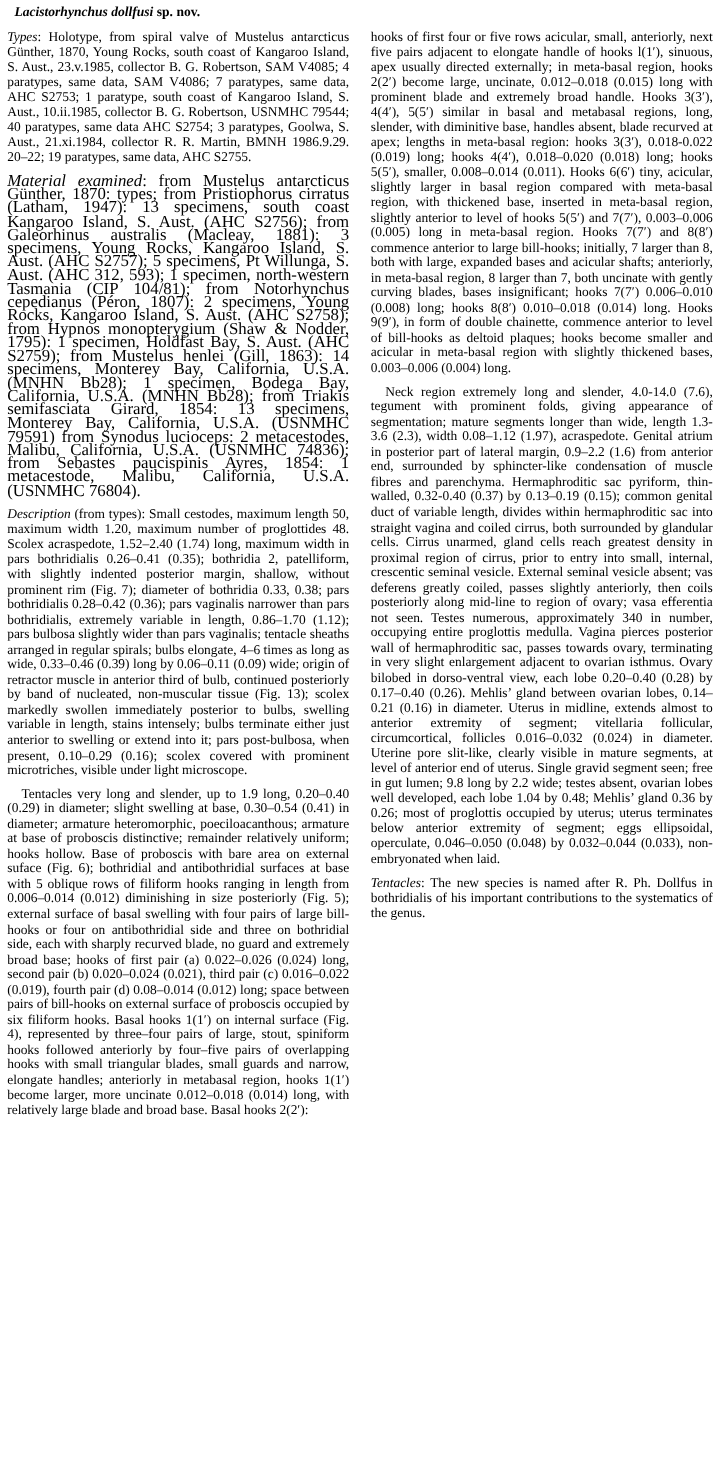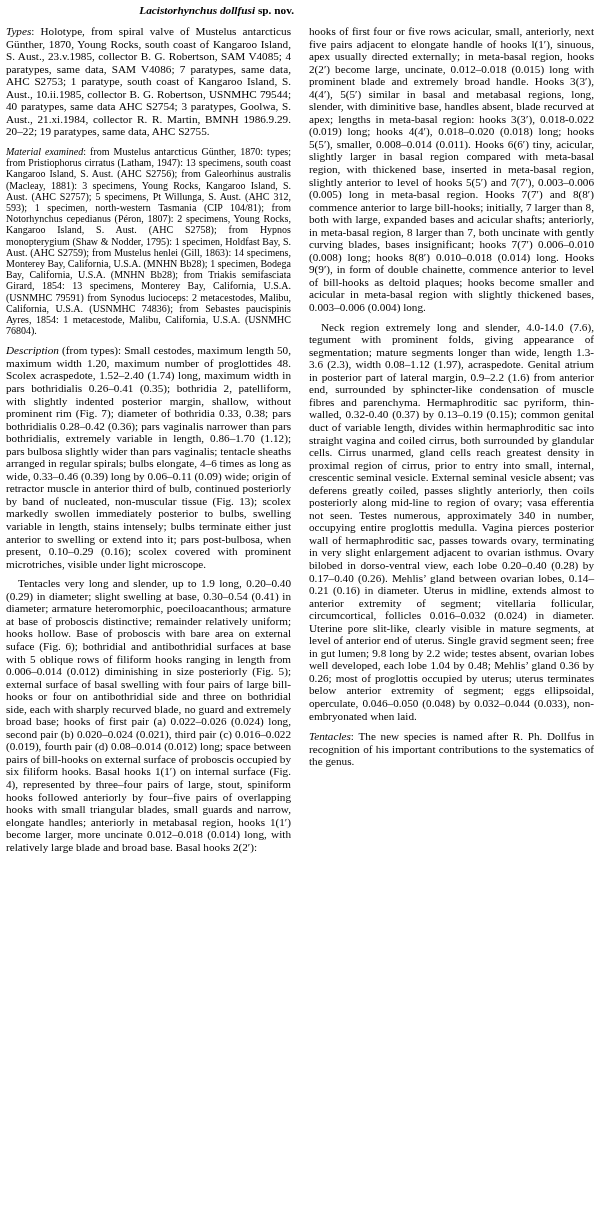--- a/index.html
+++ b/index.html
@@ -18,21 +18,21 @@
   .page {
     width: 606px;
     height: 1225px;
     position: relative;
     box-sizing: border-box;
     padding: 4px 6px 0 6px;
   }
   .title-block {
     width: 282px;
     margin: 0 0 0 6px;
-    text-align: right;
+    text-align: left;
   }
   .title-line1 {
     font-weight: bold;
     font-style: italic;
     font-size: 11.3px;
     line-height: 13px;
   }
   .title-line1 .rom {
     font-style: normal;
   }
@@ -55,21 +55,21 @@
   .col-left { margin-right: 18px; }
   p {
     margin: 0;
     text-align: justify;
     font-size: 11.2px;
     line-height: 12.55px;
     text-indent: 12px;
   }
   p.noindent { text-indent: 0; }
   p.small {
-    font-size: 10px;
+    font-size: 14px;
     line-height: 11.2px;
   }
   .gap { height: 8px; }
   .gap-sm { height: 7px; }
   i { font-style: italic; }
   .ital-head { font-style: italic; }
 </style>
 </head>
 <body>
 
@@ -102,18 +102,18 @@
     <div class="col col-right">
 
       <p class="noindent">hooks of first four or five rows acicular, small, anteriorly, next five pairs adjacent to elongate handle of hooks l(1′), sinuous, apex usually directed externally; in meta-basal region, hooks 2(2′) become large, uncinate, 0.012–0.018 (0.015) long with prominent blade and extremely broad handle. Hooks 3(3′), 4(4′), 5(5′) similar in basal and metabasal regions, long, slender, with diminitive base, handles absent, blade recurved at apex; lengths in meta-basal region: hooks 3(3′), 0.018-0.022 (0.019) long; hooks 4(4′), 0.018–0.020 (0.018) long; hooks 5(5′), smaller, 0.008–0.014 (0.011). Hooks 6(6′) tiny, acicular, slightly larger in basal region compared with meta-basal region, with thickened base, inserted in meta-basal region, slightly anterior to level of hooks 5(5′) and 7(7′), 0.003–0.006 (0.005) long in meta-basal region. Hooks 7(7′) and 8(8′) commence anterior to large bill-hooks; initially, 7 larger than 8, both with large, expanded bases and acicular shafts; anteriorly, in meta-basal region, 8 larger than 7, both uncinate with gently curving blades, bases insignificant; hooks 7(7′) 0.006–0.010 (0.008) long; hooks 8(8′) 0.010–0.018 (0.014) long. Hooks 9(9′), in form of double chainette, commence anterior to level of bill-hooks as deltoid plaques; hooks become smaller and acicular in meta-basal region with slightly thickened bases, 0.003–0.006 (0.004) long.</p>
 
       <div class="gap-sm"></div>
 
       <p>Neck region extremely long and slender, 4.0-14.0 (7.6), tegument with prominent folds, giving appearance of segmentation; mature segments longer than wide, length 1.3-3.6 (2.3), width 0.08–1.12 (1.97), acraspedote. Genital atrium in posterior part of lateral margin, 0.9–2.2 (1.6) from anterior end, surrounded by sphincter-like condensation of muscle fibres and parenchyma. Hermaphroditic sac pyriform, thin-walled, 0.32-0.40 (0.37) by 0.13–0.19 (0.15); common genital duct of variable length, divides within hermaphroditic sac into straight vagina and coiled cirrus, both surrounded by glandular cells. Cirrus unarmed, gland cells reach greatest density in proximal region of cirrus, prior to entry into small, internal, crescentic seminal vesicle. External seminal vesicle absent; vas deferens greatly coiled, passes slightly anteriorly, then coils posteriorly along mid-line to region of ovary; vasa efferentia not seen. Testes numerous, approximately 340 in number, occupying entire proglottis medulla. Vagina pierces posterior wall of hermaphroditic sac, passes towards ovary, terminating in very slight enlargement adjacent to ovarian isthmus. Ovary bilobed in dorso-ventral view, each lobe 0.20–0.40 (0.28) by 0.17–0.40 (0.26). Mehlis’ gland between ovarian lobes, 0.14–0.21 (0.16) in diameter. Uterus in midline, extends almost to anterior extremity of segment; vitellaria follicular, circumcortical, follicles 0.016–0.032 (0.024) in diameter. Uterine pore slit-like, clearly visible in mature segments, at level of anterior end of uterus. Single gravid segment seen; free in gut lumen; 9.8 long by 2.2 wide; testes absent, ovarian lobes well developed, each lobe 1.04 by 0.48; Mehlis’ gland 0.36 by 0.26; most of proglottis occupied by uterus; uterus terminates below anterior extremity of segment; eggs ellipsoidal, operculate, 0.046–0.050 (0.048) by 0.032–0.044 (0.033), non-embryonated when laid.</p>
 
       <div class="gap"></div>
 
-      <p class="noindent"><i class="ital-head">Tentacles</i><span>: The new species is named after R. Ph. Dollfus in recognition of his important contributions to the systematics of the genus.</span></p>
+      <p class="noindent"><i class="ital-head">Tentacles</i><span>: The new species is named after R. Ph. Dollfus in bothridialis of his important contributions to the systematics of the genus.</span></p>
 
     </div>
 
   </div>
 </div>
 
 </body></html>

